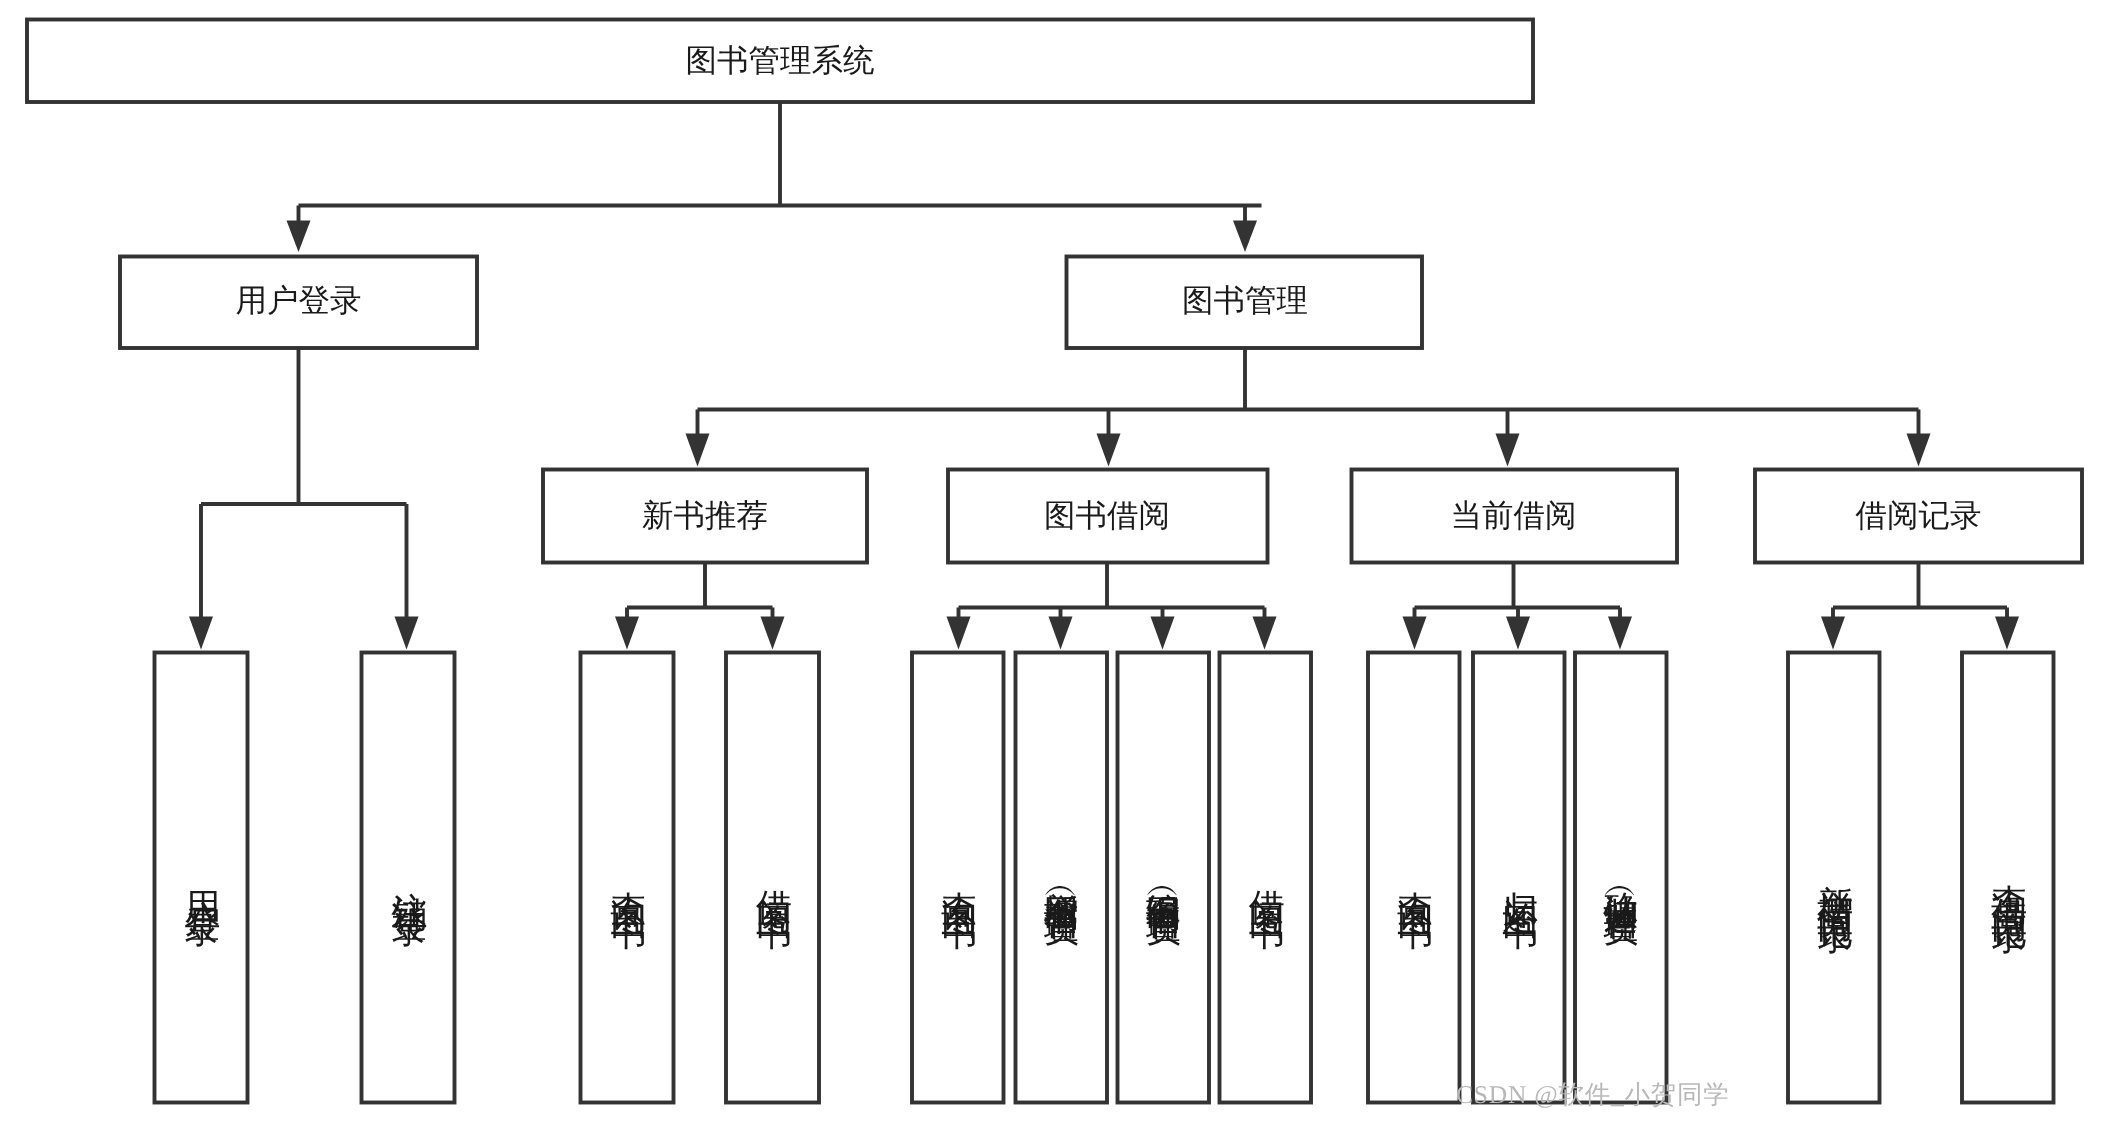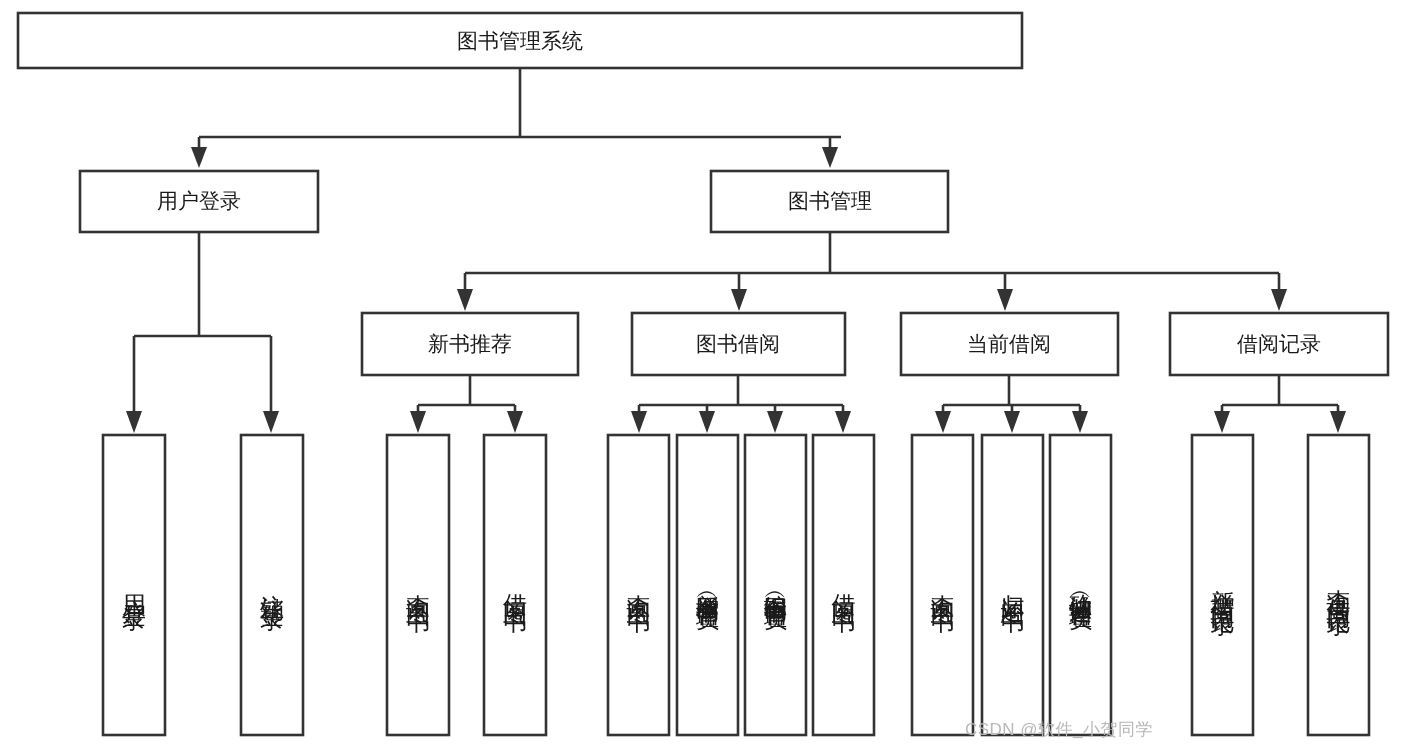--- a/index.html
+++ b/index.html
@@ -52,21 +52,21 @@
     font-family: "Liberation Sans", "DejaVu Sans", sans-serif;
     font-size: 21px;
     fill: #1a1a1a;
     text-anchor: middle;
     dominant-baseline: middle;
   }
   .watermark {
     position: absolute;
     right: 8px;
     bottom: 6px;
-    font-family: Liberation Sans, sans-serif;
+    font-family: Liberation Serif, serif;
     font-size: 17px;
     color: #b8b8b8;
     white-space: nowrap;
     letter-spacing: 0.5px;
   }
 </style>
 </head>
 <body>
 
 <div id="diagram-root">

